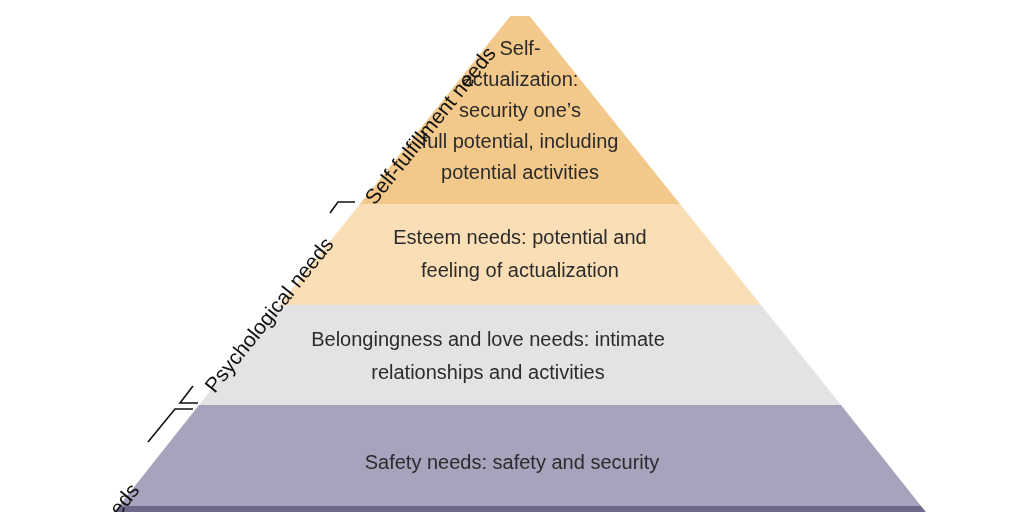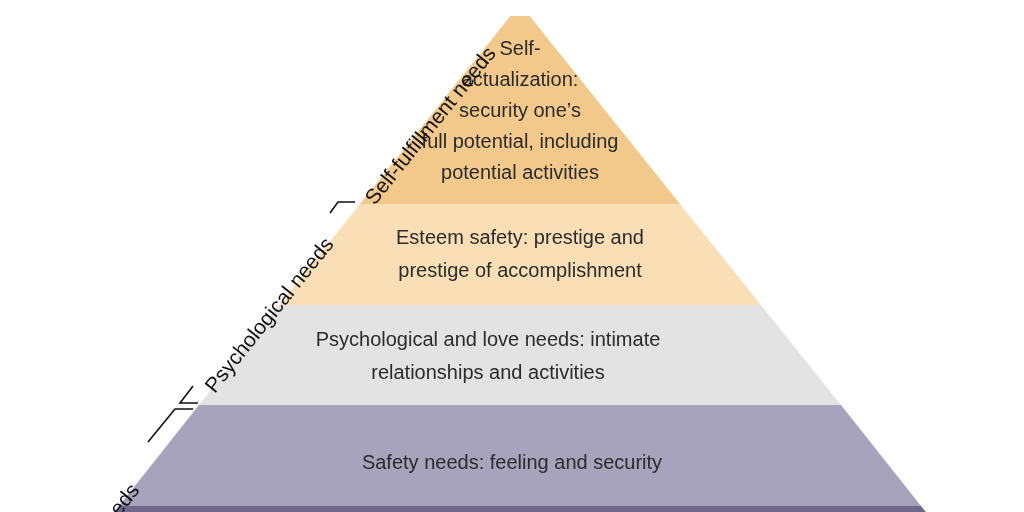--- a/index.html
+++ b/index.html
@@ -36,31 +36,31 @@
 
   <div class="band-text" style="left:400px; top:17px; width:240px;">
     <div>Self-</div>
     <div>actualization:</div>
     <div>security one’s</div>
     <div>full potential, including</div>
     <div>potential activities</div>
   </div>
 
   <div class="band-text" style="left:340px; top:205px; width:360px; line-height:33px;">
-    <div>Esteem safety: prestige and</div>
-    <div>prestige of accomplishment</div>
+    <div>Esteem needs: potential and</div>
+    <div>feeling of actualization</div>
   </div>
 
   <div class="band-text" style="left:248px; top:307px; width:480px; line-height:33px;">
-    <div>Psychological and love needs: intimate</div>
+    <div>Belongingness and love needs: intimate</div>
     <div>relationships and activities</div>
   </div>
 
   <div class="band-text" style="left:262px; top:431px; width:500px;">
-    <div>Safety needs: feeling and security</div>
+    <div>Safety needs: safety and security</div>
   </div>
 
   <div class="side-label" style="left:360px; top:178px; transform: rotate(-51.3deg);">Self-fulfillment needs</div>
 
   <div class="side-label" style="left:200px; top:366px; transform: rotate(-51.3deg);">Psychological needs</div>
 
   <div class="side-label" style="left:54px; top:552px; transform: rotate(-51.3deg);">Basic needs</div>
 </div>
 
 </body></html>

